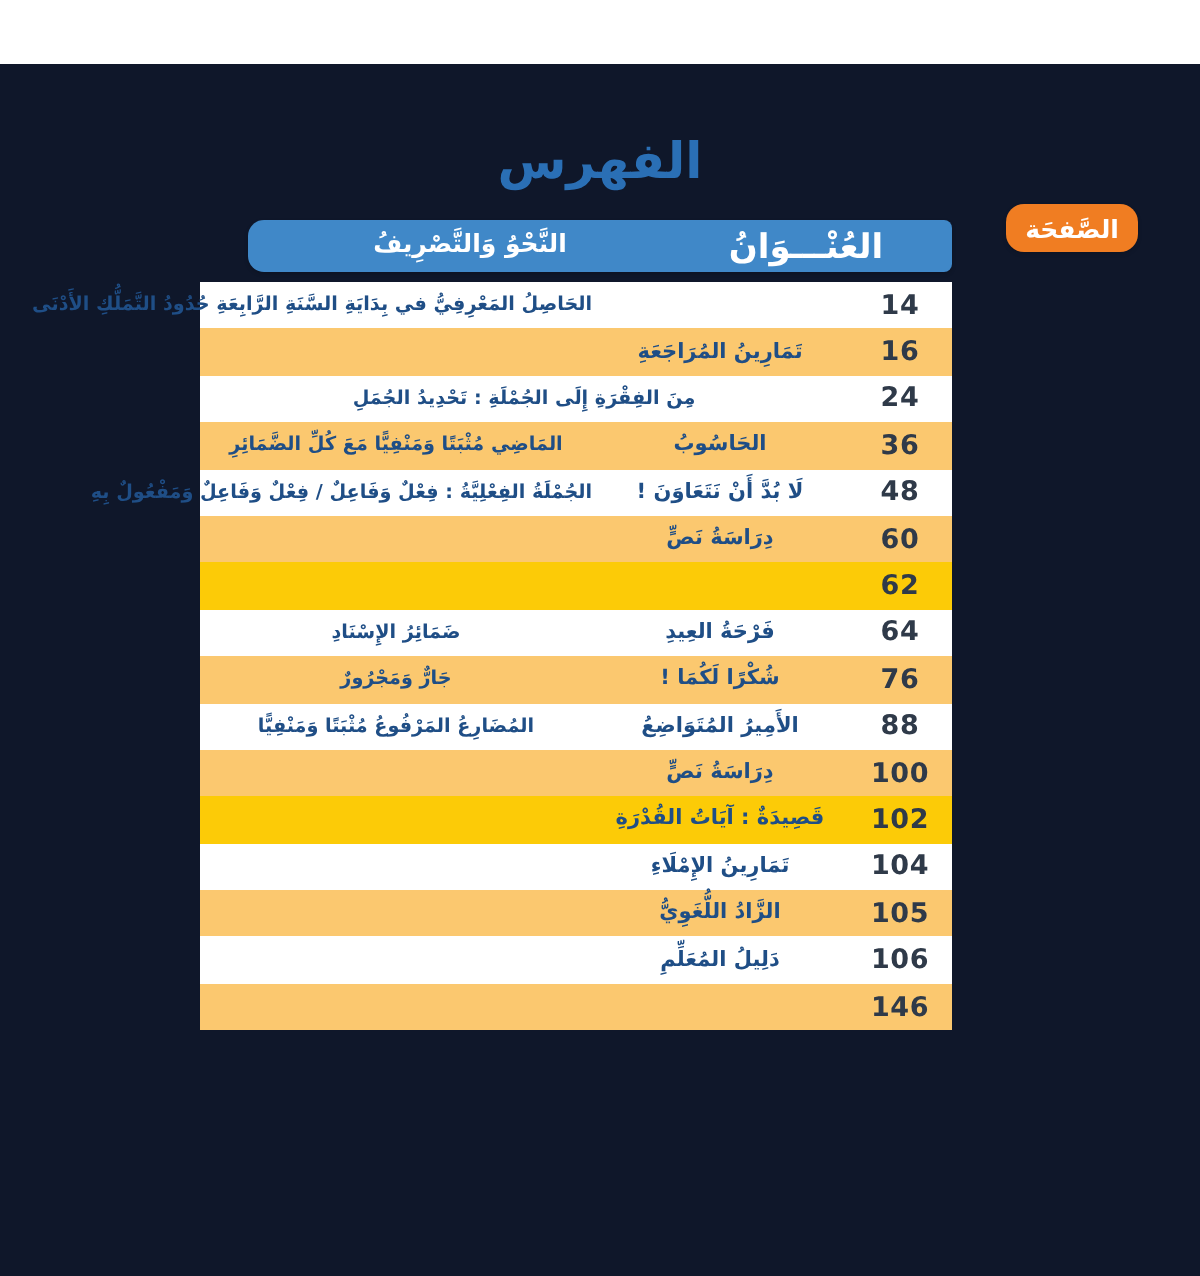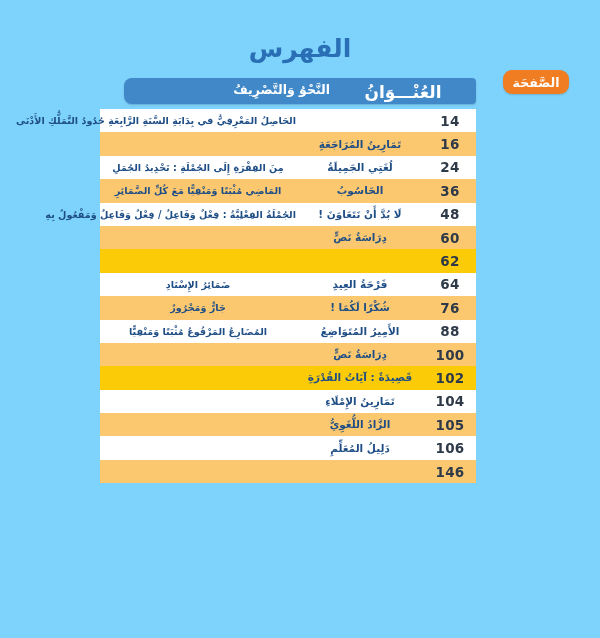--- a/index.html
+++ b/index.html
@@ -11,21 +11,22 @@
     width: 600px;
     height: 638px;
     font-family: "DejaVu Sans", "Liberation Sans", sans-serif;
     overflow: hidden;
     position: relative;
   }
 
   .page {
     position: absolute;
     inset: 0;
-    background: #7dd3fc;
+    background: #0f172a;
+    margin-top: 32px;
   }
 
   
   .toc-title {
     position: absolute;
     top: 34px;
     left: 0;
     width: 600px;
     text-align: center;
     font-size: 25px;
@@ -45,20 +46,21 @@
     height: 26px;
     background: #4088c8;
     border-radius: 8px 4px 4px 8px;
     box-shadow: 0 1px 2px rgba(0,0,0,0.18);
   }
   .header-band .hdr-grammar {
     position: absolute;
     top: 4px;
     right: 146px;
     width: 190px;
+    text-align: center;
     color: #ffffff;
     font-size: 12.5px;
     font-weight: bold;
     direction: rtl;
   }
   .header-band .hdr-title {
     position: absolute;
     top: 4px;
     right: 10px;
     width: 126px;
@@ -157,21 +159,20 @@
         <div class="cell-title empty"></div>
         <div class="cell-grammar">الحَاصِلُ المَعْرِفِيُّ في بِدَايَةِ السَّنَةِ الرَّابِعَةِ حُدُودُ التَّمَلُّكِ الأَدْنَى</div>
       </div>
       <div class="toc-row bg-orange">
         <div class="cell-page">16</div>
         <div class="cell-title">تَمَارِينُ المُرَاجَعَةِ</div>
         <div class="cell-grammar empty"></div>
       </div>
       <div class="toc-row bg-white">
         <div class="cell-page">24</div>
-        <div class="cell-title">لُغَتِي الجَمِيلَةُ</div>
         <div class="cell-grammar">مِنَ الفِقْرَةِ إِلَى الجُمْلَةِ : تَحْدِيدُ الجُمَلِ</div>
       </div>
       <div class="toc-row bg-orange">
         <div class="cell-page">36</div>
         <div class="cell-title">الحَاسُوبُ</div>
         <div class="cell-grammar">المَاضِي مُثْبَتًا وَمَنْفِيًّا مَعَ كُلِّ الضَّمَائِرِ</div>
       </div>
       <div class="toc-row bg-white">
         <div class="cell-page">48</div>
         <div class="cell-title">لَا بُدَّ أَنْ نَتَعَاوَنَ !</div>

